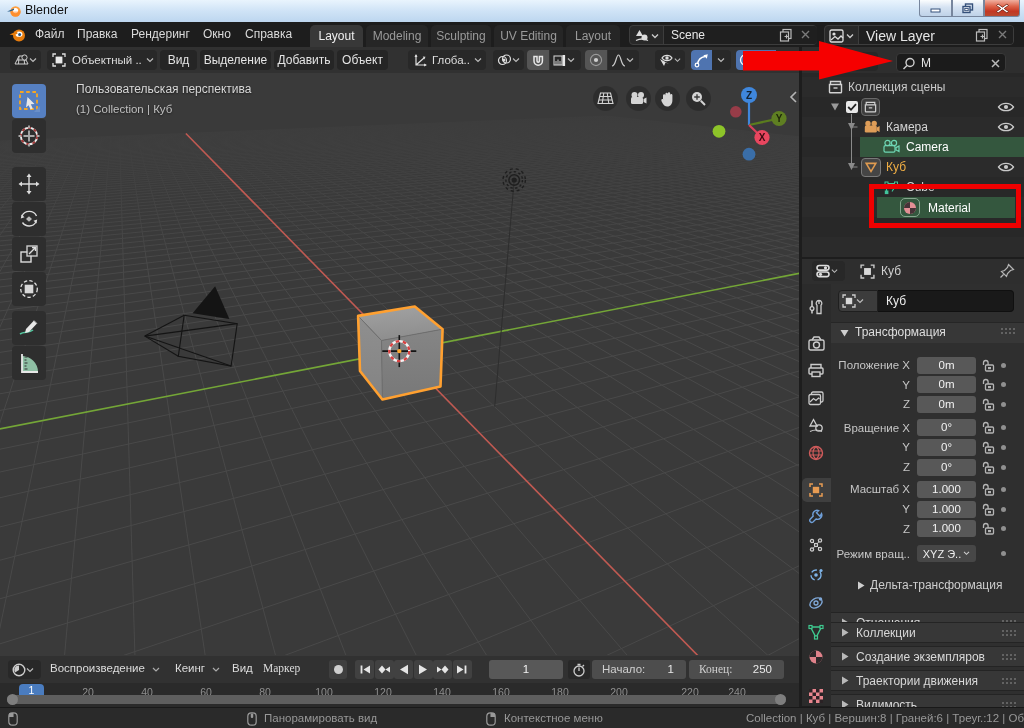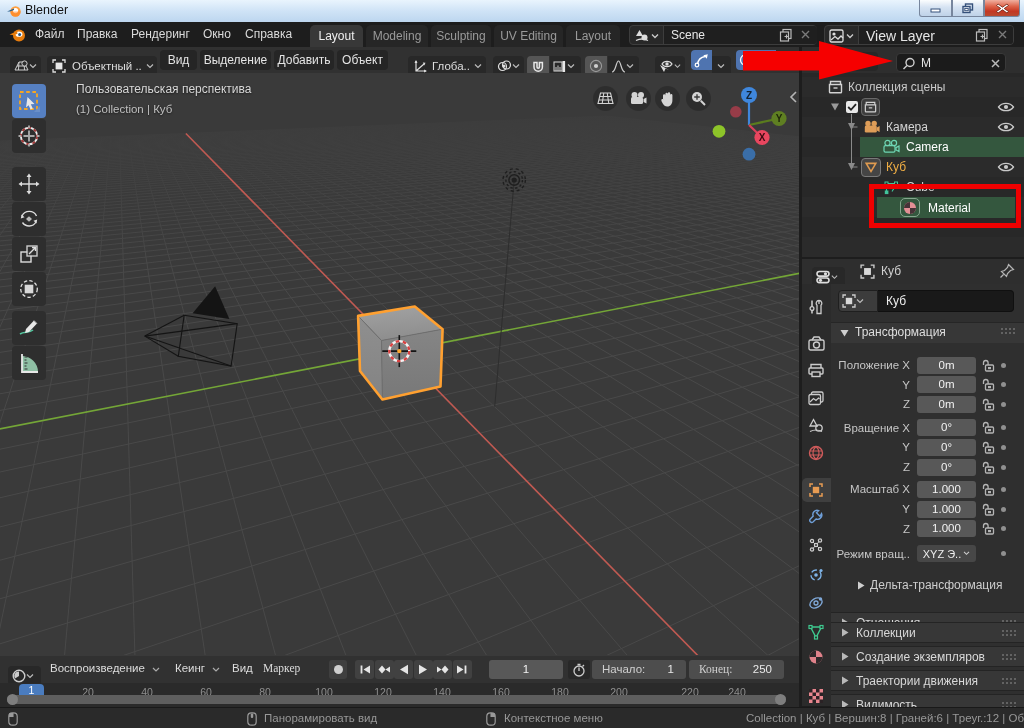--- a/index.html
+++ b/index.html
@@ -9,21 +9,21 @@
 #title .t{left:25px;top:3px;font-size:12.5px;color:#111;}
 .winbtn{top:0;height:17px;border:1px solid #77869d;border-top:none;display:flex;align-items:center;justify-content:center;}
 
 #topbar{left:0;top:22px;width:1024px;height:25px;background:#1d1d1d;}
 .menu{font-size:12px;color:#dadada;top:5px;}
 .tab{top:3px;height:22px;border-radius:5px 5px 0 0;font-size:12px;color:#9a9a9a;background:#262626;text-align:center;line-height:22px;}
 .tab.act{background:#383838;color:#f0f0f0;}
 
 #vphead{left:0;top:47px;width:800px;height:26px;background:#313131;}
 #outhead{left:802px;top:47px;width:222px;height:26px;background:#2e2e2e;}
-.hbtn{top:3px;height:20px;background:#282828;border-radius:4px;color:#dedede;font-size:11.5px;display:flex;align-items:center;margin-top:6px;}
+.hbtn{top:3px;height:20px;background:#282828;border-radius:4px;color:#dedede;font-size:11.5px;display:flex;align-items:center;}
 .hmenu{top:3px;height:20px;border-radius:4px;color:#e4e4e4;font-size:12px;display:flex;align-items:center;justify-content:center;background:#252525;}
 
 #viewport{left:0;top:73px;width:800px;height:583px;background:#3a3a3a;overflow:hidden;}
 .tbtn{left:12px;width:34px;height:34px;background:#2e2e2e;border-radius:4px;display:flex;align-items:center;justify-content:center;}
 .tbtn.act{background:#5680c2;}
 .navbtn{width:25px;height:25px;border-radius:50%;background:rgba(42,42,42,0.78);display:flex;align-items:center;justify-content:center;top:87px;}
 
 #outliner{left:802px;top:73px;width:222px;height:184px;background:#282828;font-size:12px;color:#c9c9c9;}
 .orow{position:absolute;left:0;width:222px;height:20px;display:flex;align-items:center;}
 

